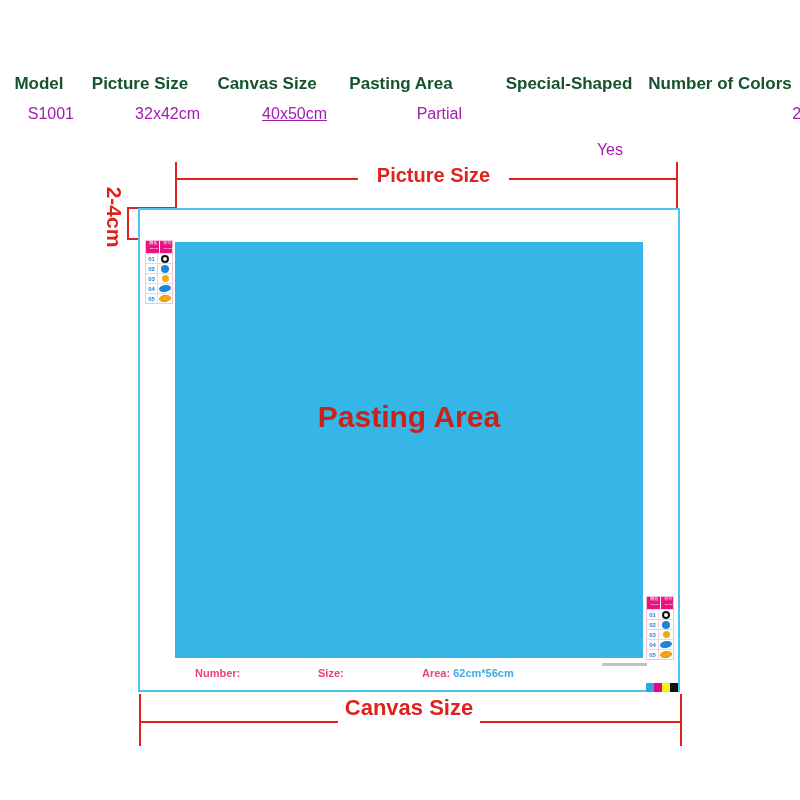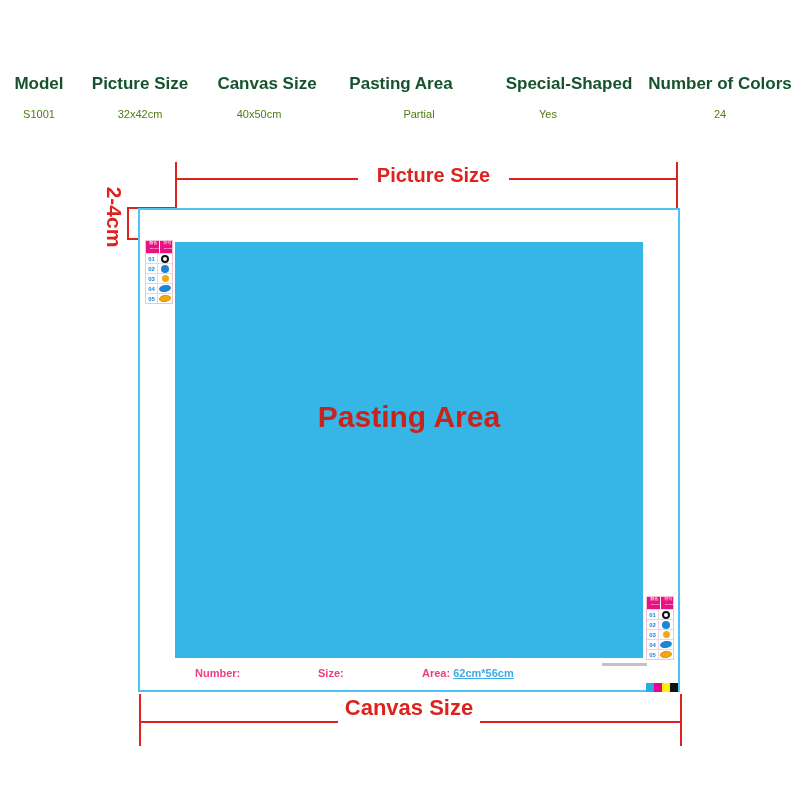--- a/index.html
+++ b/index.html
@@ -1,21 +1,21 @@
 <!DOCTYPE html>
 <html><head>
 <meta charset="utf-8">
 <style>
   html,body{margin:0;padding:0;background:#ffffff;}
   body{width:800px;height:800px;font-family:"Liberation Sans",sans-serif;}
   #stage{position:relative;width:800px;height:800px;overflow:hidden;background:#fff;}
 
   
   .spec-label{position:absolute;top:73px;font-size:17px;font-weight:bold;color:#14532d;text-align:center;line-height:22px;}
-  .spec-value{position:absolute;top:104px;font-size:11px;color:#4d7c0f;text-align:center;line-height:20px;}
+  .spec-value{position:absolute;top:104px;font-size:16px;color:#a21caf;text-align:right;line-height:20px;}
 
   
   .redline{position:absolute;background:#dd231e;}
   .red-label{position:absolute;color:#dd231e;font-weight:bold;text-align:center;}
   #picture-size-label{left:358px;top:164px;width:151px;font-size:20px;line-height:22px;}
   #canvas-size-label{left:338px;top:696px;width:142px;font-size:22px;line-height:24px;}
   #margin-label{left:79px;top:206px;width:70px;height:22px;font-size:21px;line-height:22px;transform:rotate(90deg);}
 
   
   #canvas-rect{position:absolute;left:138px;top:208px;width:542px;height:484px;border:2px solid #4cc3f0;box-sizing:border-box;background:#fff;}
@@ -38,43 +38,43 @@
   .circle-blue{width:8px;height:8px;border-radius:50%;background:#1d84d6;}
   .circle-yellow{width:7px;height:7px;border-radius:50%;background:#f6a70c;}
   .oval-blue{width:12px;height:7px;border-radius:50%;background:#1d84d6;transform:rotate(-10deg);}
   .oval-orange{width:12px;height:7px;border-radius:50%;background:#f6a70c;border:1px solid #dd8a08;transform:rotate(-8deg);}
 
   
   .footer-text{position:absolute;top:667px;font-size:11px;font-weight:bold;color:#ee3d80;}
   #footer-number{left:195px;}
   #footer-name{left:318px;}
   #footer-size{left:422px;}
-  #footer-size .size-value{color:#3fa9e2;text-decoration:underline;}
+  #footer-size .size-value{color:#3fa9e2;}
   #fine-print{position:absolute;left:602px;top:663px;width:45px;height:3px;background:#adadad;opacity:.75;}
 
   
   #cmyk-bar{position:absolute;left:646px;top:683px;display:flex;}
   .cmyk-sq{width:8px;height:9px;}
 </style>
 </head>
 <body>
 
 <div id="stage">
 
   <div id="spec-table">
       <div class="spec-label" style="left: 4px; width: 70px;">Model</div>
       <div class="spec-value" style="left: 4px; width: 70px;">S1001</div>
       <div class="spec-label" style="left: 80px; width: 120px;">Picture Size</div>
       <div class="spec-value" style="left: 80px; width: 120px;">32x42cm</div>
       <div class="spec-label" style="left: 207px; width: 120px;">Canvas Size</div>
-      <div class="spec-value" style="left: 199px; width: 120px;">40x50cm</div>
+      <div class="spec-value" style="left: 207px; width: 120px; text-decoration: underline;">40x50cm</div>
       <div class="spec-label" style="left: 341px; width: 120px;">Pasting Area</div>
-      <div class="spec-value" style="left: 359px; width: 120px;">Partial</div>
+      <div class="spec-value" style="left: 342px; width: 120px;">Partial</div>
       <div class="spec-label" style="left: 494px; width: 150px;">Special-Shaped</div>
-      <div class="spec-value" style="left: 473px; width: 150px;">Yes</div>
+      <div class="spec-value" style="left: 473px; width: 150px; margin-top: 36px;">Yes</div>
       <div class="spec-label" style="left: 630px; width: 180px;">Number of Colors</div>
       <div class="spec-value" style="left: 630px; width: 180px;">24</div>
     </div>
 
   <div class="redline" style="left:175px;top:162px;width:2px;height:79px;"></div>
   <div class="redline" style="left:676px;top:162px;width:2px;height:79px;"></div>
   <div class="redline" style="left:176px;top:178px;width:182px;height:2px;"></div>
   <div class="redline" style="left:509px;top:178px;width:169px;height:2px;"></div>
   <div class="red-label" id="picture-size-label">Picture Size</div>
 

